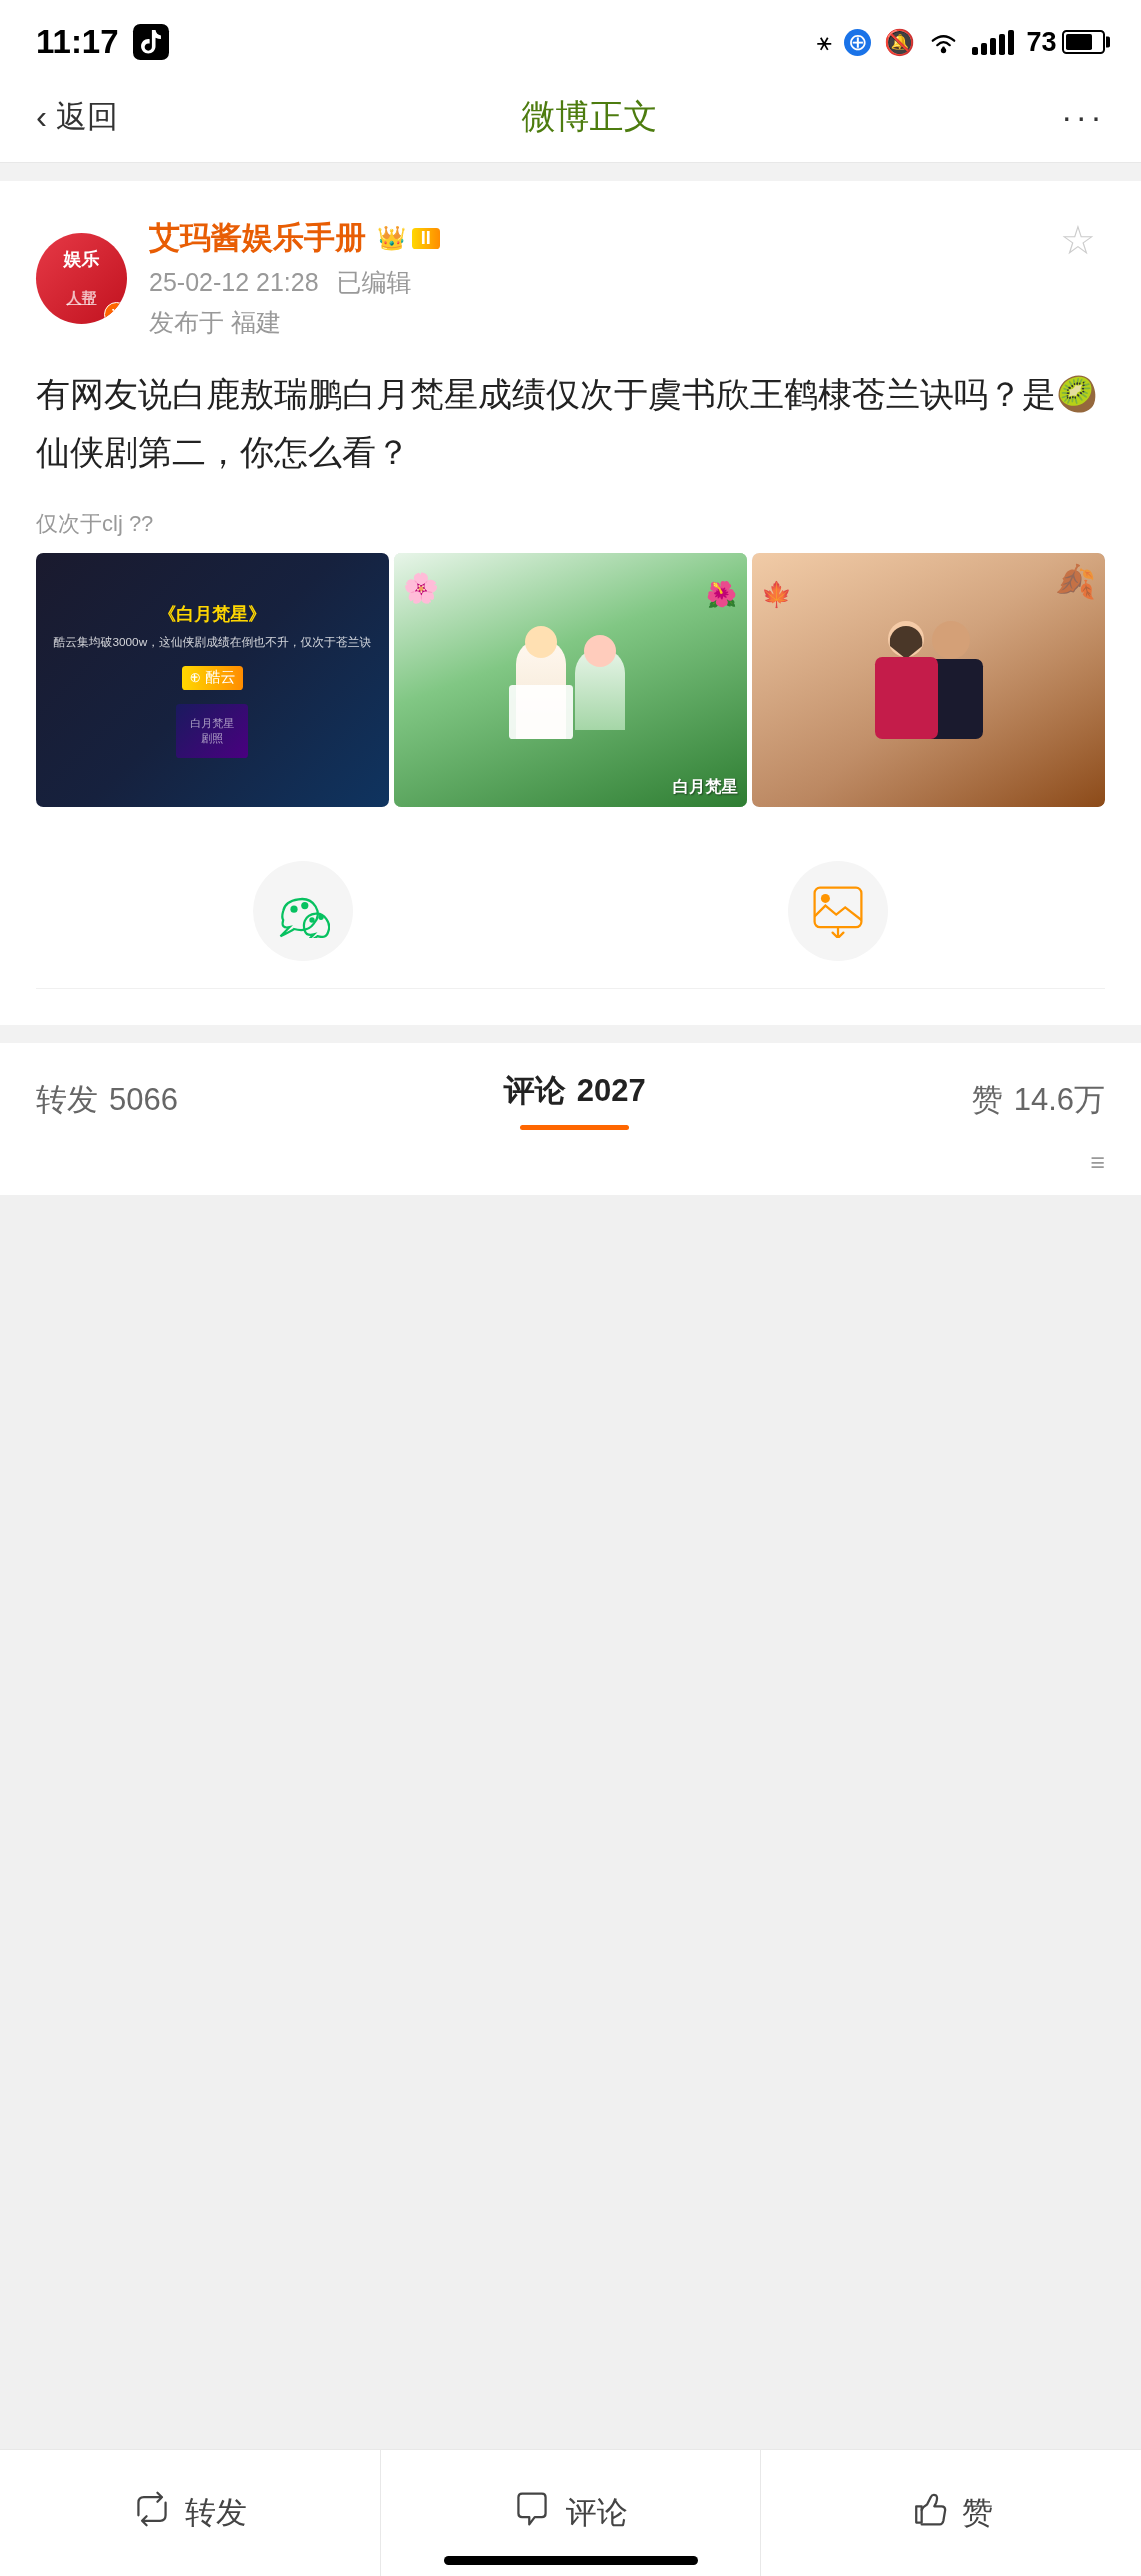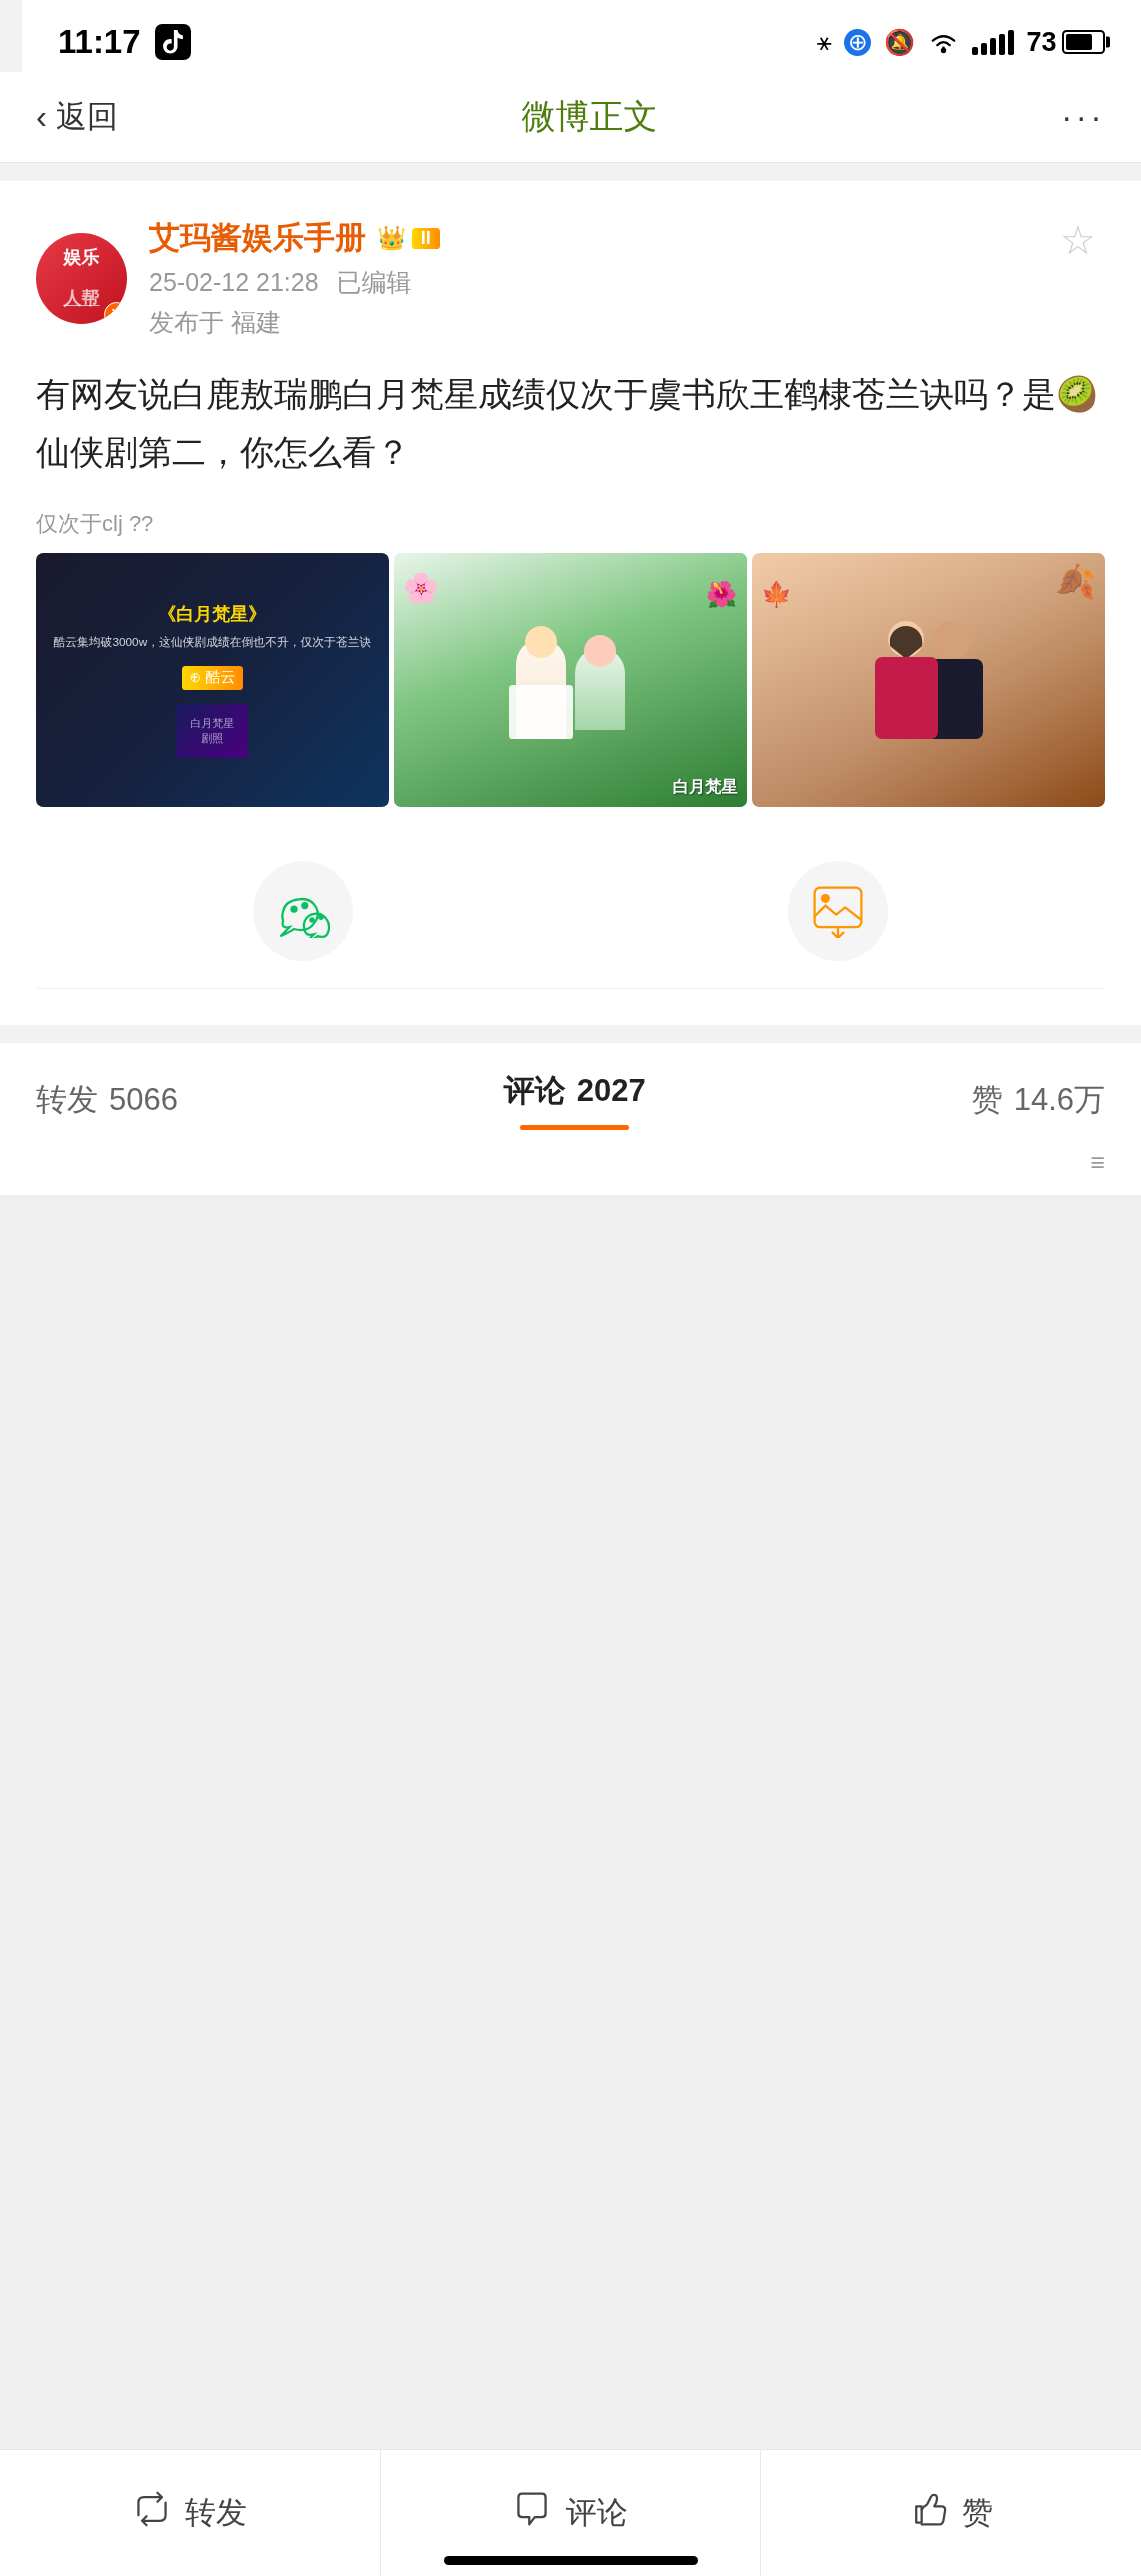--- a/index.html
+++ b/index.html
@@ -13,21 +13,20 @@
     }
 
     
     .status-bar {
       background: #fff;
       display: flex;
       justify-content: space-between;
       align-items: center;
       padding: 23px 36px 11px 36px;
       height: 72px;
-      margin-left: 22px;
     }
     .status-time {
       font-size: 33px;
       font-weight: 600;
       color: #000;
     }
     .tiktok-icon {
       width: 36px;
       height: 36px;
       background: #000;
@@ -422,21 +421,21 @@
   <span class="nav-more">···</span>
 </div>
 
 <div class="content-area">
 
   <div class="post-header">
     <div class="post-author-info">
       <div class="avatar">
         <div class="avatar-inner">
           <div class="avatar-top">娱乐</div>
-          <div style="font-size:18px;color:rgba(255,255,255,0.7);margin-top:19px;text-decoration:underline;">人帮</div>
+          <div style="font-size:15px;color:rgba(255,255,255,0.7);margin-top:19px;text-decoration:underline;">人帮</div>
 
           <div style="position:absolute;bottom:-3.6px;right:-1.8px;background:#ff6600;color:#fff;font-size:12.7px;border-radius:50%;width:25px;height:25px;display:flex;align-items:center;justify-content:center;font-weight:bold;border:1.8px solid #fff;">V</div>
         </div>
       </div>
       <div class="author-details">
         <div class="author-name">
           <span>艾玛酱娱乐手册</span>
           <div class="author-badge">
             <span style="font-size:23.5px;">👑</span>
             <span class="level-badge">II</span>

